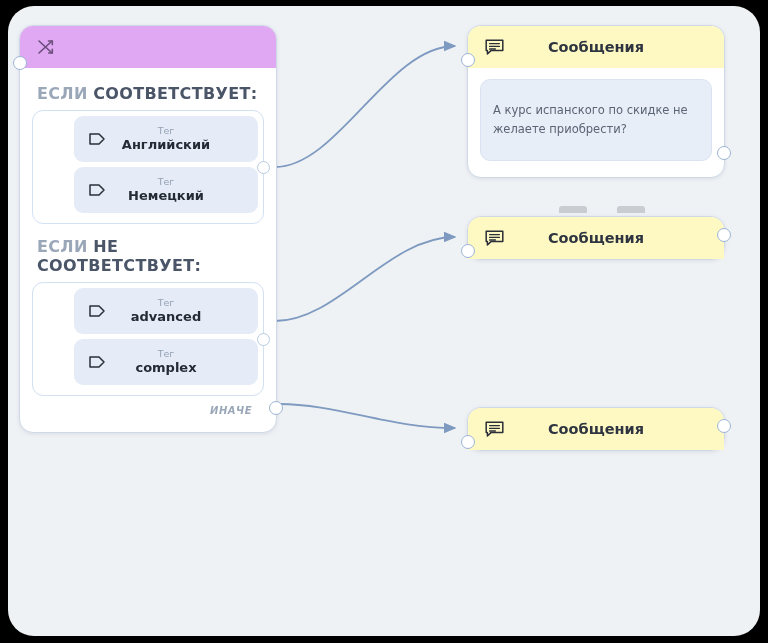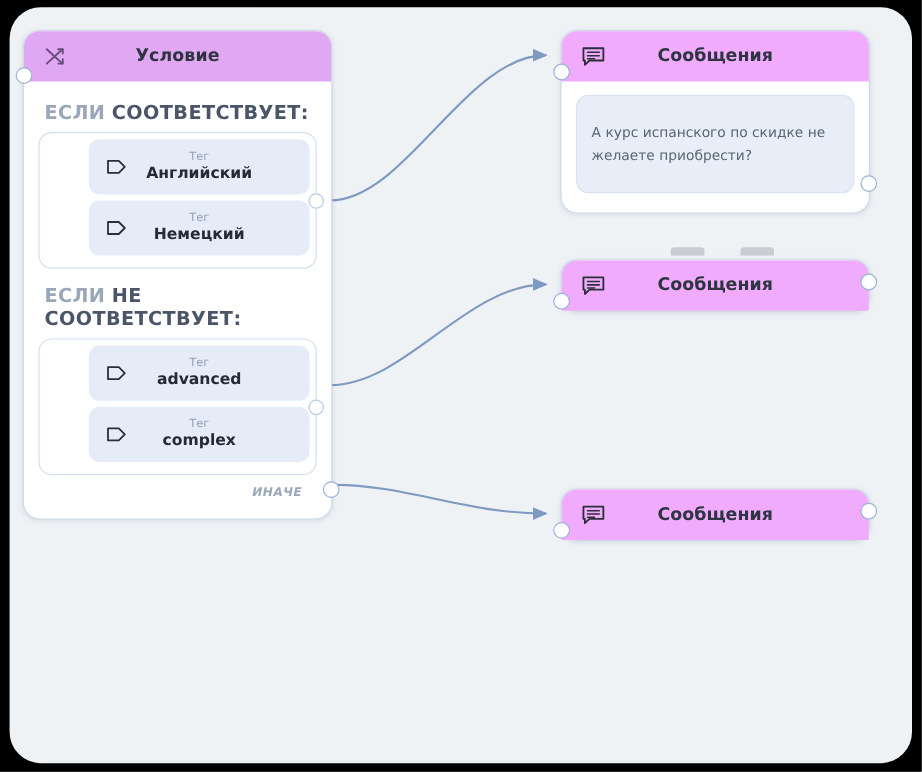--- a/index.html
+++ b/index.html
@@ -148,21 +148,21 @@
 
   
   .msg-node {
     width: 256px;
     border: 1px solid #cfd9e6;
     background: #ffffff;
     border-radius: 14px;
   }
   .msg-header {
     height: 42px;
-    background: #f0abfc;
+    background: #fef9c3;
     border-radius: 13px 13px 0 0;
     display: flex;
     align-items: center;
     position: relative;
   }
   .msg-header .hdr-icon {
     position: absolute;
     left: 16px;
     top: 11px;
     width: 21px;
@@ -241,21 +241,20 @@
       <span class="hdr-icon">
         <svg viewBox="0 0 20 20" width="20" height="20">
           <g fill="none" stroke="#6b4d7d" stroke-width="1.6" stroke-linecap="round" stroke-linejoin="round">
             <path d="M3 4 L16 16"></path>
             <path d="M3 16 L16 4"></path>
             <path d="M12.5 4 L16.3 4 L16.3 7.6"></path>
             <path d="M16.3 12.4 L16.3 16 L12.7 16"></path>
           </g>
         </svg>
       </span>
-      <span class="hdr-title">Условие</span>
     </div>
 
     <div class="cond-body">
 
       <div class="branch-label">
         <span class="lbl-if">ЕСЛИ</span>
         <span class="lbl-main">СООТВЕТСТВУЕТ:</span>
       </div>
       <div class="tag-group">
         <div class="tag-row">

